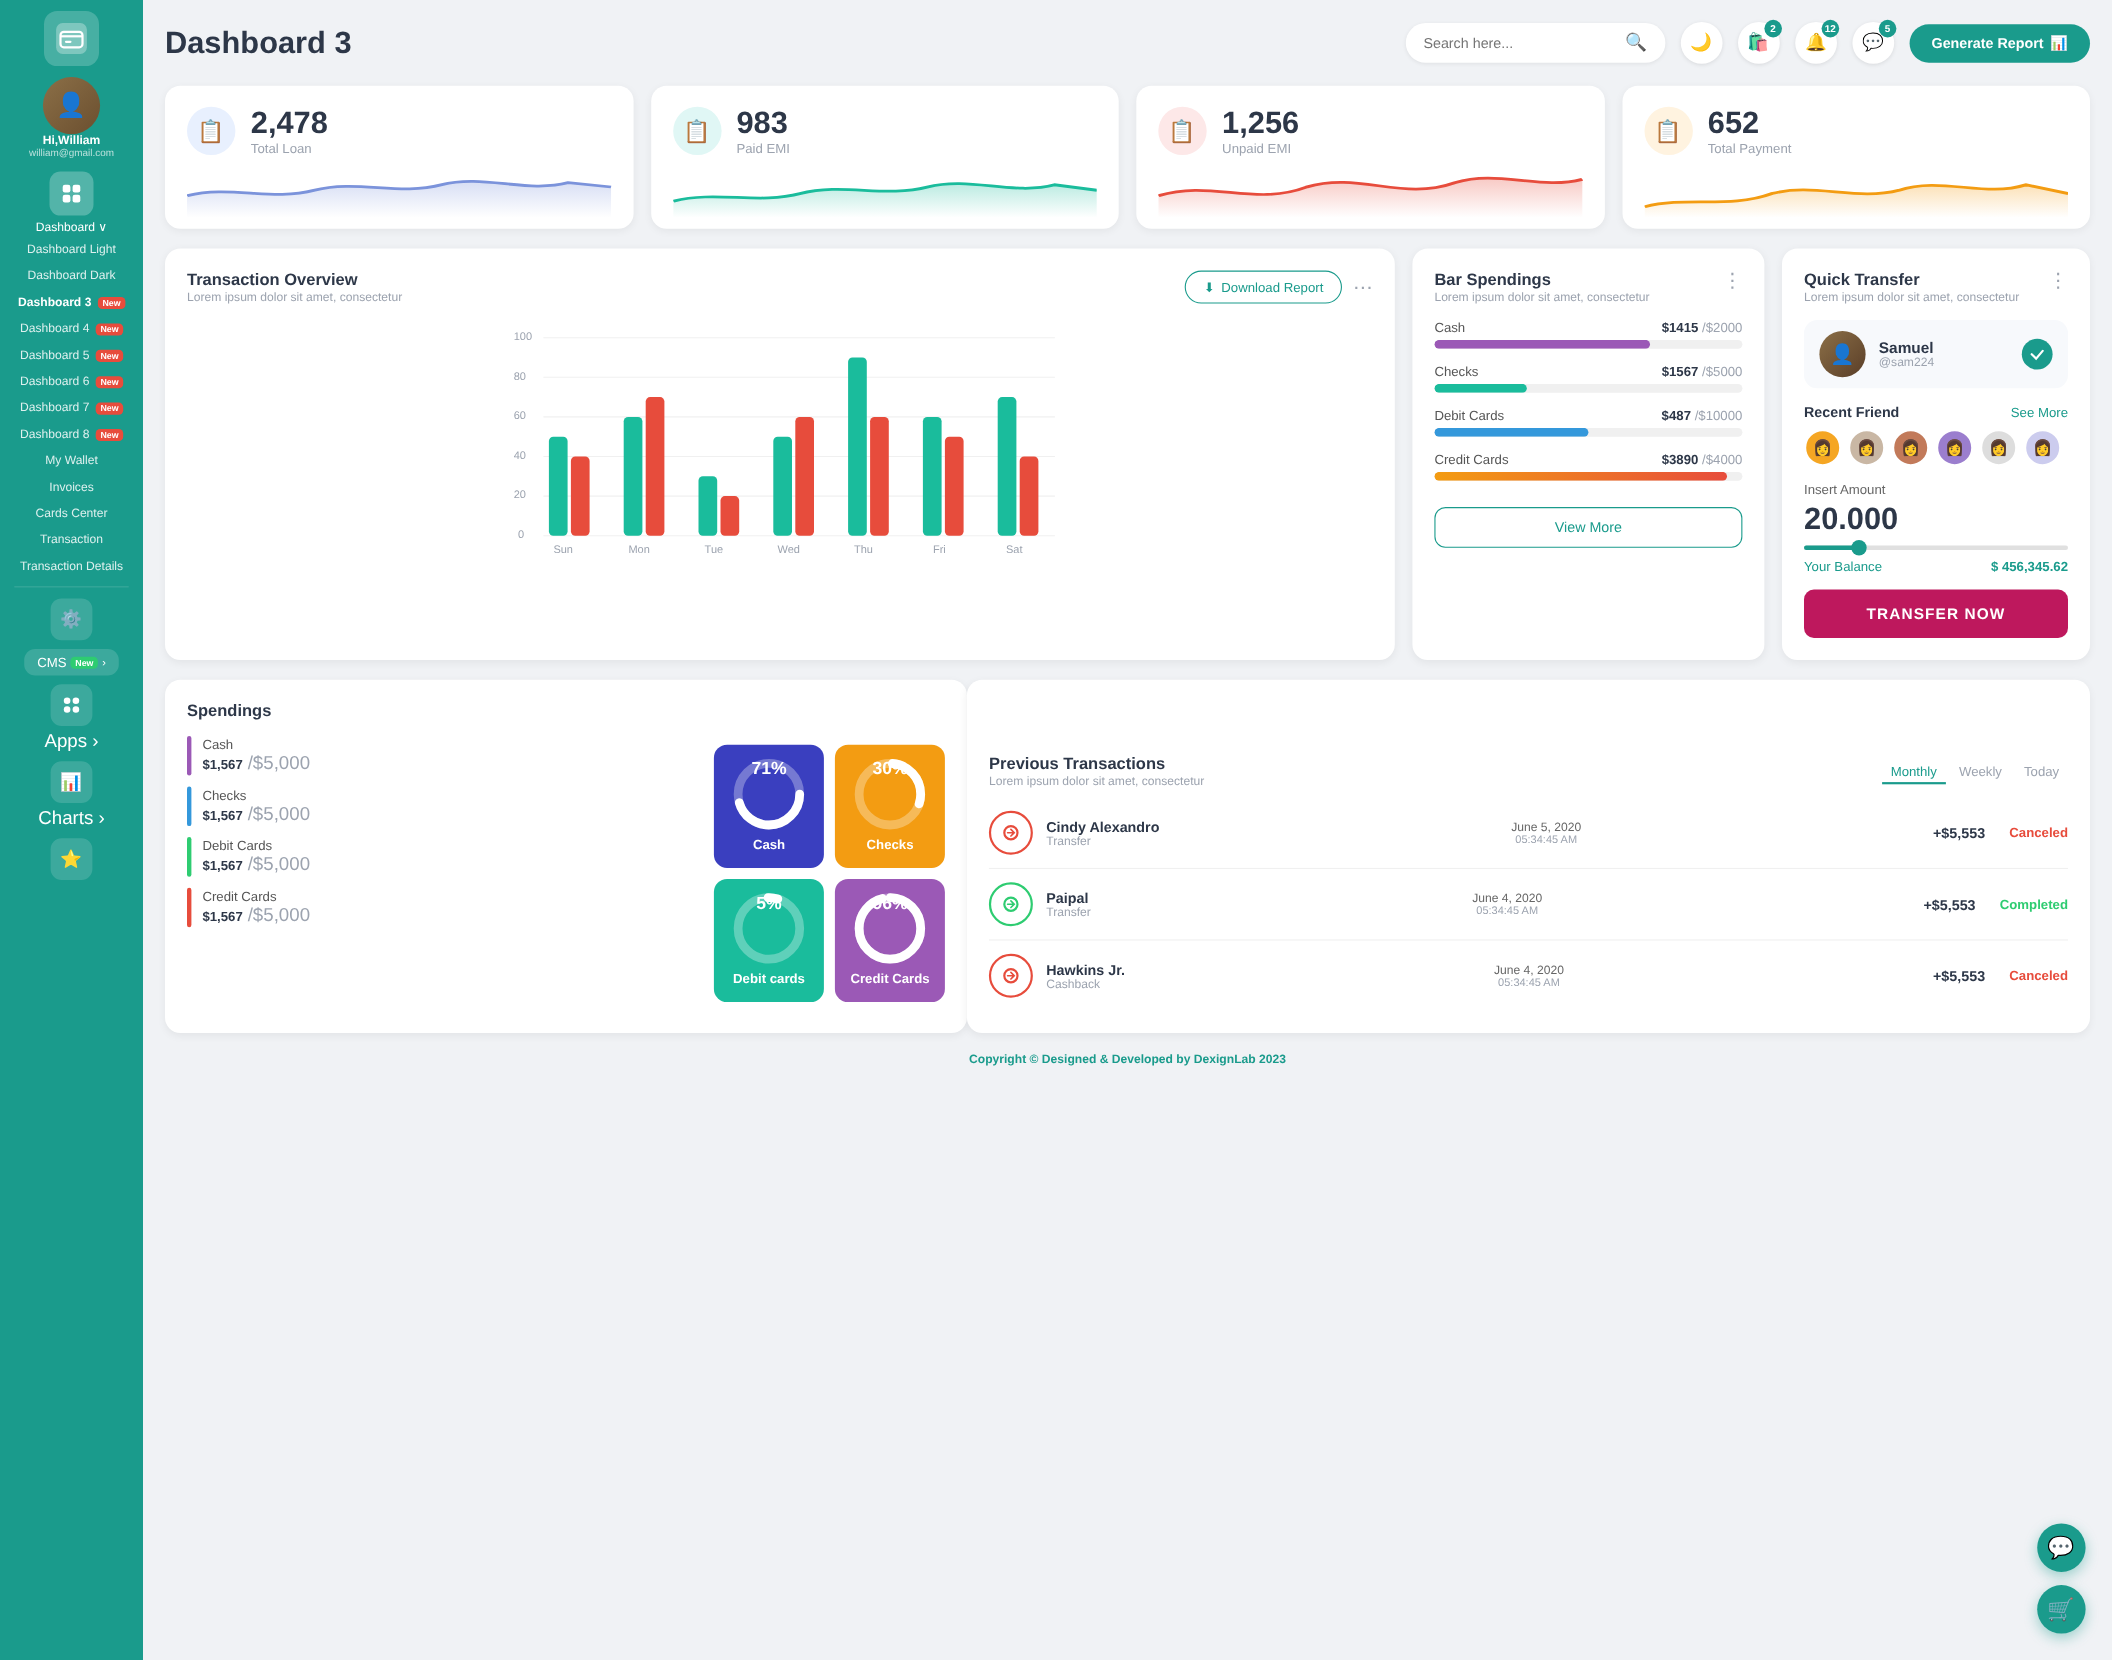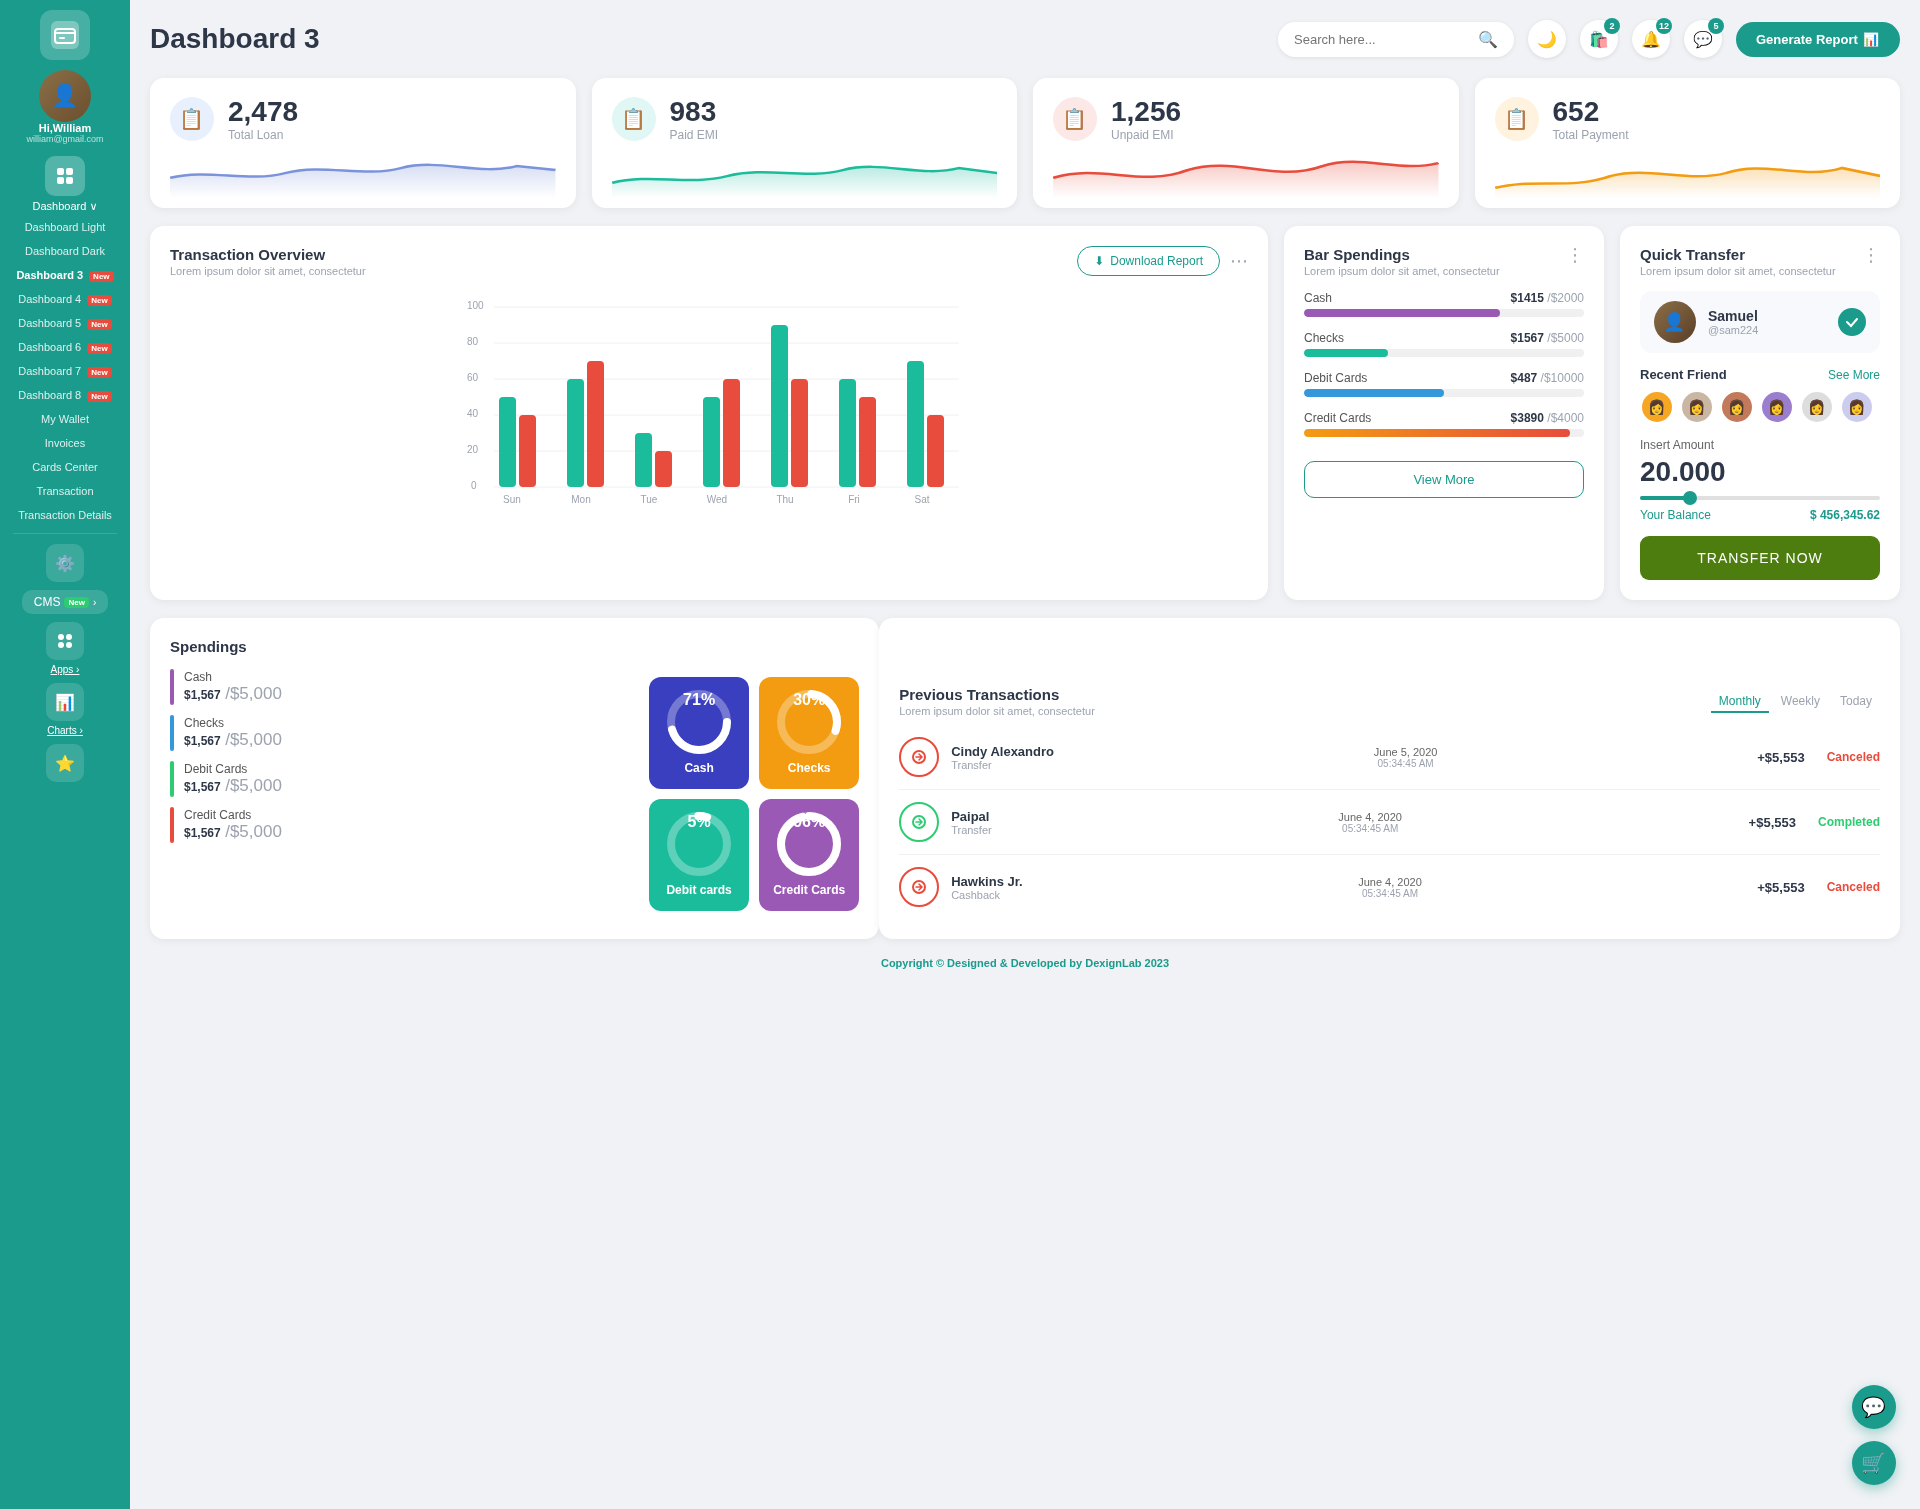--- a/index.html
+++ b/index.html
@@ -63,21 +63,21 @@
       font-weight: 700;
     }
     .sidebar-section-icon {
       width: 38px; height: 38px;
       background: rgba(255,255,255,0.15);
       border-radius: 10px;
       display: flex; align-items: center; justify-content: center;
       margin: 4px 0;
       cursor: pointer;
     }
-    .sidebar-section-label { color: #fff; font-size: 10px; margin-bottom: 4px; text-decoration: underline; }
+    .sidebar-section-label { color: #fff; font-size: 17px; margin-bottom: 4px; }
     .sidebar-cms-row {
       display: flex; align-items: center; gap: 4px;
       background: rgba(255,255,255,0.15);
       border-radius: 10px;
       padding: 5px 12px;
       margin: 4px 0;
       cursor: pointer;
     }
     .cms-badge { background: #2ecc71; color: #fff; font-size: 8px; border-radius: 4px; padding: 1px 4px; font-weight: 700; }
     .sidebar-divider { width: 80%; height: 1px; background: rgba(255,255,255,0.15); margin: 6px 0; }
@@ -231,22 +231,22 @@
     }
     .insert-amount-label { font-size: 12px; color: #666; margin-bottom: 4px; }
     .amount-value { font-size: 28px; font-weight: 700; color: #2d3748; text-align: left; margin-bottom: 8px; }
     .slider-track { width: 100%; height: 4px; background: #e0e0e0; border-radius: 2px; margin-bottom: 8px; position: relative; }
     .slider-fill { height: 100%; width: 20%; background: #1a9b8c; border-radius: 2px; }
     .slider-thumb { width: 14px; height: 14px; background: #1a9b8c; border-radius: 50%; position: absolute; top: -5px; left: 18%; }
     .balance-row { display: flex; justify-content: space-between; font-size: 12px; margin-bottom: 14px; }
     .balance-label { color: #1a9b8c; }
     .balance-value { color: #1a9b8c; font-weight: 600; }
     .transfer-btn {
-      width: 100%; background: #4d7c0f; color: #fff; border: none; border-radius: 9px;
-      padding: 14px; font-size: 14px; font-weight: 400; cursor: pointer; letter-spacing: 1px;
+      width: 100%; background: #be185d; color: #fff; border: none; border-radius: 9px;
+      padding: 14px; font-size: 14px; font-weight: 700; cursor: pointer; letter-spacing: 1px;
     }
 
     
     .bottom-section { display: grid; grid-template-columns: 1fr 1.4fr; }
 
     
     .spending-row { display: flex; align-items: center; gap: 10px; margin-bottom: 10px; }
     .spending-bar-indicator { width: 4px; height: 36px; border-radius: 2px; }
     .spending-info { flex: 1; }
     .spending-category { font-size: 12px; color: #555; }

